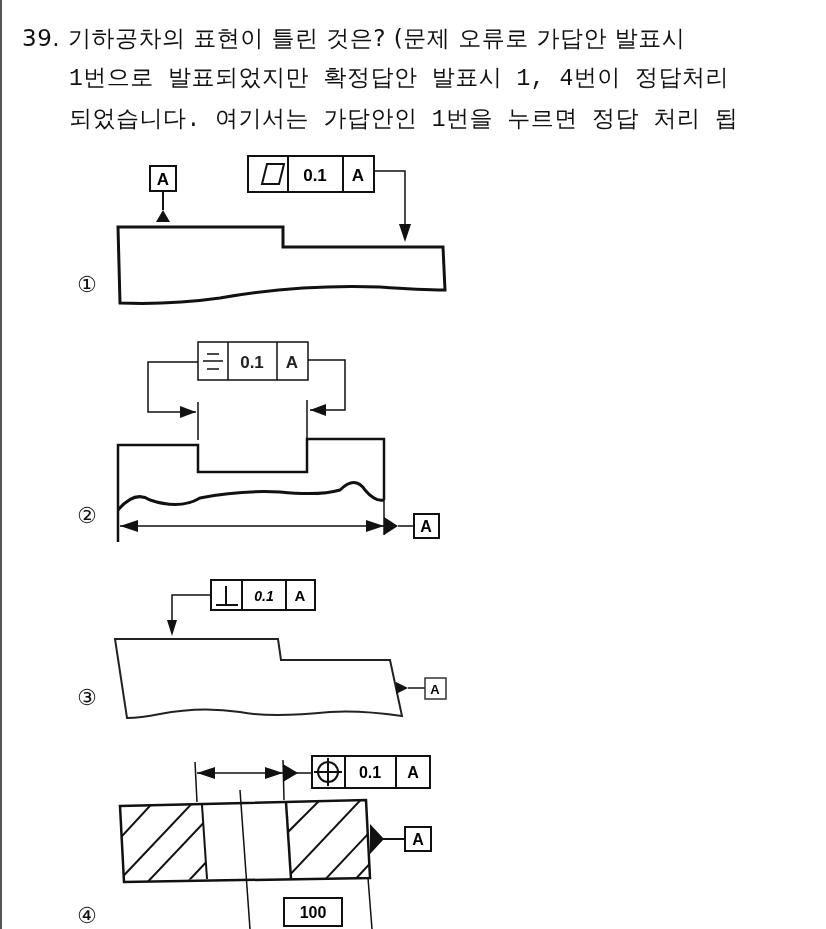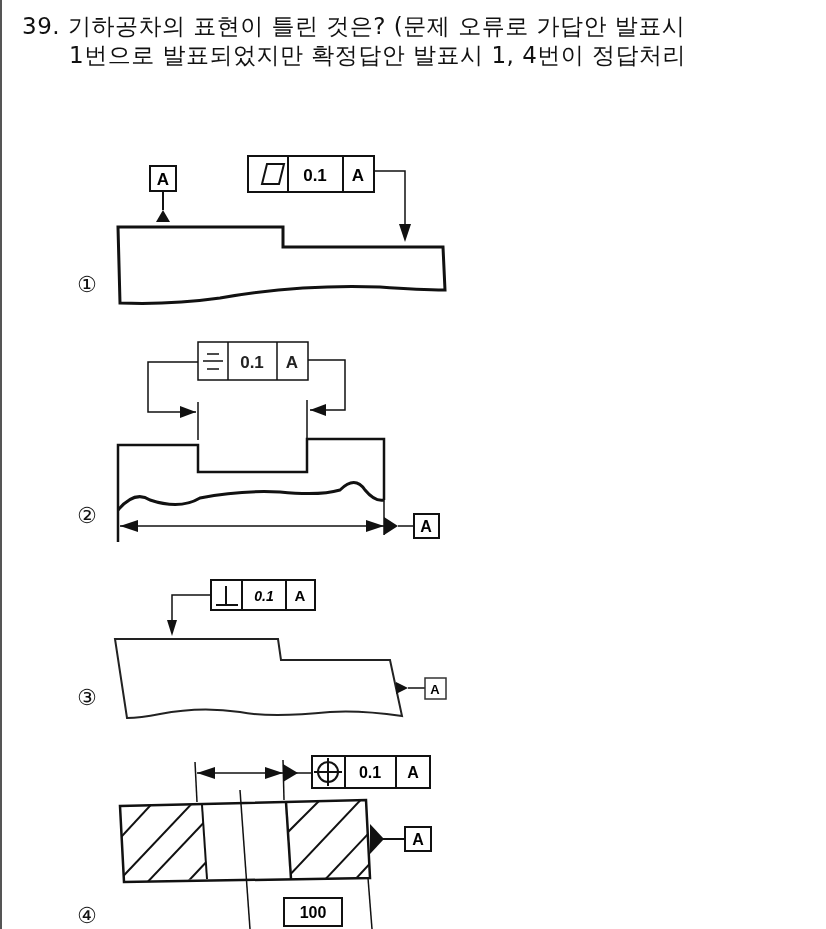--- a/index.html
+++ b/index.html
@@ -1,33 +1,34 @@
 <!DOCTYPE html>
 <html><head>
 <meta charset="utf-8">
 <style>
   html, body { margin: 0; padding: 0; background: #ffffff; }
   body { width: 826px; height: 929px; position: relative; overflow: hidden;
          font-family: "DejaVu Sans", "Liberation Sans", sans-serif; color: #111; }
   .left-border { position: absolute; left: 0; top: 0; width: 2px; height: 929px; background: #555; }
   .question { position: absolute; left: 22px; top: 12px; width: 790px; font-size: 23px; line-height: 29px; letter-spacing: 0.5px; }
-  .question .line { white-space: nowrap; }
-  .question .indent { padding-left: 47px; }
+  .question .line { white-space: nowrap; margin-top: 12px; }
+  .question .indent { padding-left: 47px; font-family: Liberation Mono, monospace; }
   .fig { position: absolute; left: 0; }
   .circ { position: absolute; font-size: 22px; font-family: "DejaVu Sans", sans-serif; }
   svg text { font-family: "Liberation Sans", "DejaVu Sans", sans-serif; font-weight: bold; }
 </style>
 </head>
 <body>
 
 <div class="left-border"></div>
 
 <div class="question">
   <div class="line"><span>39.</span> <span>기하공차의 표현이 틀린 것은? (문제 오류로 가답안 발표시</span></div>
   <div class="line indent">1번으로 발표되었지만 확정답안 발표시 1, 4번이 정답처리</div>
+  <div class="line indent">되었습니다. 여기서는 가답안인 1번을 누르면 정답 처리 됩</div>
 </div>
 
 <div class="circ" style="left:77px; top:272px;">①</div>
 <svg class="fig" style="left:0; top:140px;" width="826" height="180">
 
   <g>
     <rect x="150" y="26" width="26" height="25" fill="#fff" stroke="#111" stroke-width="2"></rect>
     <text x="163" y="45" font-size="17" text-anchor="middle">A</text>
     <line x1="163" y1="51" x2="163" y2="70" stroke="#111" stroke-width="2"></line>
     <polygon points="156,82 170,82 163,70" fill="#111"></polygon>

